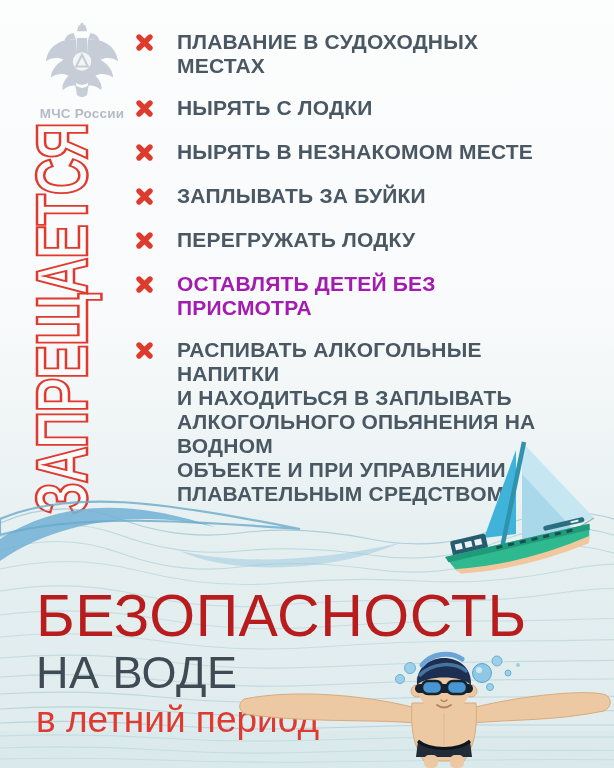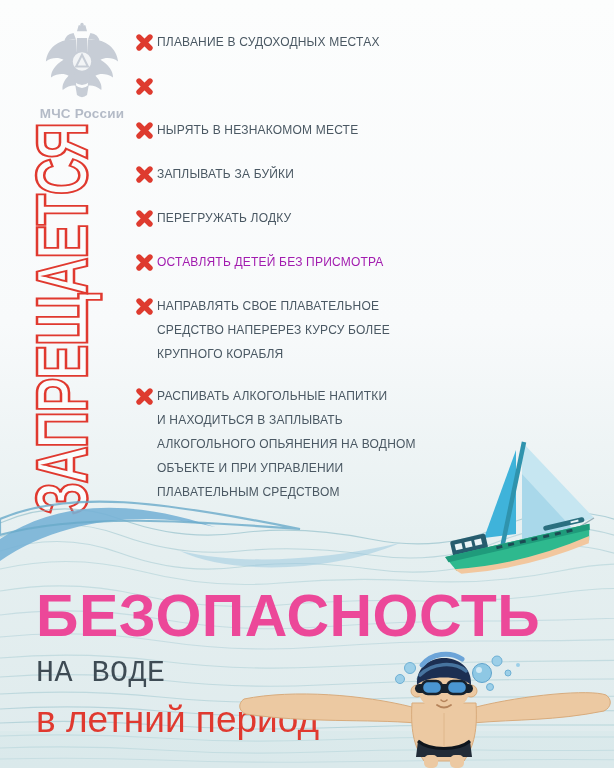--- a/index.html
+++ b/index.html
@@ -20,33 +20,33 @@
     transform-origin:center;
     white-space:nowrap;font-weight:bold;font-size:72px;letter-spacing:-2px;
     color:#fafcfc;-webkit-text-stroke:2.5px #e0392f;
   }
   
   .plist{position:absolute;left:135px;top:30px;width:460px;list-style:none;margin:0;padding:0;}
   .plist li{display:flex;align-items:flex-start;margin-bottom:18px;}
   .plist li.extra-gap{margin-top:13px;}
   .x-wrap{flex:0 0 19px;margin-top:3px;}
   .item-text{
-    margin-left:3px;max-width:360px;
-    font-size:12px;line-height:24px;font-weight:400;color:#4a5863;
+    margin-left:23px;max-width:360px;
+    font-size:21px;line-height:24px;font-weight:700;color:#4a5863;
     white-space:pre-line;letter-spacing:.2px;
   }
   .plist li.highlight .item-text{color:#a21caf;}
   
   .water{position:absolute;left:0;bottom:0;width:614px;height:273px;pointer-events:none;}
   
   .boat{position:absolute;left:438px;top:440px;width:164px;height:150px;}
   
   .titles{position:absolute;left:36px;top:585px;}
-  .title-main{font-size:59px;font-weight:700;color:#ec4899;letter-spacing:.5px;line-height:62px;}
-  .title-sub{font-size:30px;font-weight:300;color:#3e4b54;letter-spacing:.5px;line-height:48px;margin-top:2px;font-family:Liberation Mono, monospace;}
+  .title-main{font-size:59px;font-weight:400;color:#b91c1c;letter-spacing:.5px;line-height:62px;}
+  .title-sub{font-size:45px;font-weight:300;color:#3e4b54;letter-spacing:.5px;line-height:48px;margin-top:2px;}
   .title-season{font-size:37px;font-weight:500;color:#e0392f;line-height:44px;margin-top:1px;}
   
   .swimmer{position:absolute;right:0;bottom:0;width:380px;height:125px;}
 </style>
 </head>
 <body>
 
 <div class="logo">
   <span>
     <svg width="84" height="84" viewBox="0 0 100 100">
@@ -76,20 +76,21 @@
   <li>
     <span class="x-wrap"><svg width="19" height="19" viewBox="0 0 19 19">
           <path d="M4,4 L15,15 M15,4 L4,15" stroke="#de3b2f" stroke-width="5.4" stroke-linecap="round" fill="none"></path>
         </svg></span>
     <span class="item-text">ПЛАВАНИЕ В СУДОХОДНЫХ МЕСТАХ</span>
   </li>
   <li>
     <span class="x-wrap"><svg width="19" height="19" viewBox="0 0 19 19">
           <path d="M4,4 L15,15 M15,4 L4,15" stroke="#de3b2f" stroke-width="5.4" stroke-linecap="round" fill="none"></path>
         </svg></span>
+    <span class="item-text">НЫРЯТЬ С ЛОДКИ</span>
   </li>
   <li>
     <span class="x-wrap"><svg width="19" height="19" viewBox="0 0 19 19">
           <path d="M4,4 L15,15 M15,4 L4,15" stroke="#de3b2f" stroke-width="5.4" stroke-linecap="round" fill="none"></path>
         </svg></span>
     <span class="item-text">НЫРЯТЬ В НЕЗНАКОМОМ МЕСТЕ</span>
   </li>
   <li>
     <span class="x-wrap"><svg width="19" height="19" viewBox="0 0 19 19">
           <path d="M4,4 L15,15 M15,4 L4,15" stroke="#de3b2f" stroke-width="5.4" stroke-linecap="round" fill="none"></path>
@@ -100,28 +101,20 @@
     <span class="x-wrap"><svg width="19" height="19" viewBox="0 0 19 19">
           <path d="M4,4 L15,15 M15,4 L4,15" stroke="#de3b2f" stroke-width="5.4" stroke-linecap="round" fill="none"></path>
         </svg></span>
     <span class="item-text">ПЕРЕГРУЖАТЬ ЛОДКУ</span>
   </li>
   <li class="highlight">
     <span class="x-wrap"><svg width="19" height="19" viewBox="0 0 19 19">
           <path d="M4,4 L15,15 M15,4 L4,15" stroke="#de3b2f" stroke-width="5.4" stroke-linecap="round" fill="none"></path>
         </svg></span>
     <span class="item-text">ОСТАВЛЯТЬ ДЕТЕЙ БЕЗ ПРИСМОТРА</span>
-  </li>
-  <li>
-    <span class="x-wrap"><svg width="19" height="19" viewBox="0 0 19 19">
-          <path d="M4,4 L15,15 M15,4 L4,15" stroke="#de3b2f" stroke-width="5.4" stroke-linecap="round" fill="none"></path>
-        </svg></span>
-    <span class="item-text">НАПРАВЛЯТЬ СВОЕ ПЛАВАТЕЛЬНОЕ
-СРЕДСТВО НАПЕРЕРЕЗ КУРСУ БОЛЕЕ
-КРУПНОГО КОРАБЛЯ</span>
   </li>
   <li class="extra-gap">
     <span class="x-wrap"><svg width="19" height="19" viewBox="0 0 19 19">
           <path d="M4,4 L15,15 M15,4 L4,15" stroke="#de3b2f" stroke-width="5.4" stroke-linecap="round" fill="none"></path>
         </svg></span>
     <span class="item-text">РАСПИВАТЬ АЛКОГОЛЬНЫЕ НАПИТКИ
 И НАХОДИТЬСЯ В ЗАПЛЫВАТЬ
 АЛКОГОЛЬНОГО ОПЬЯНЕНИЯ НА ВОДНОМ
 ОБЪЕКТЕ И ПРИ УПРАВЛЕНИИ
 ПЛАВАТЕЛЬНЫМ СРЕДСТВОМ</span>

